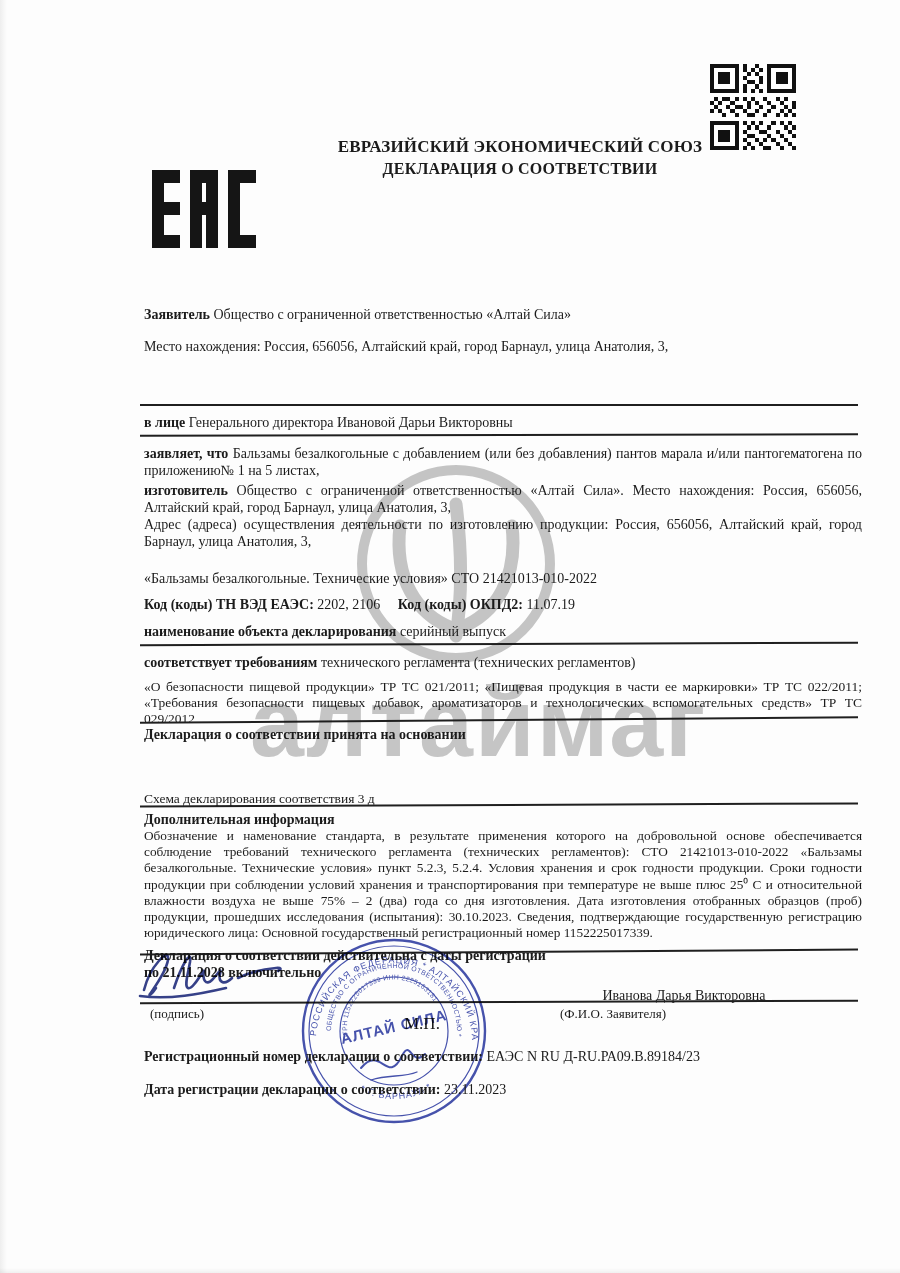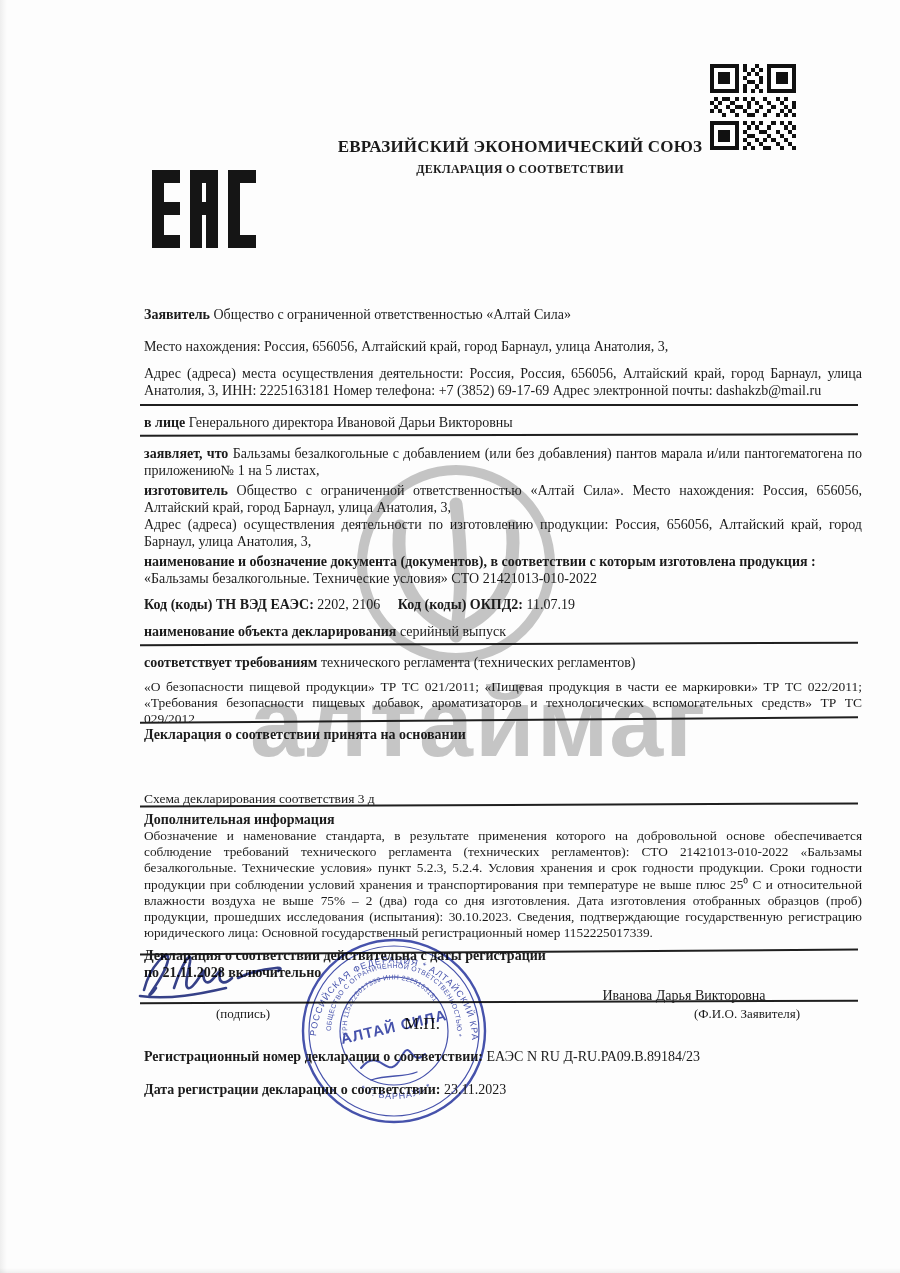--- a/index.html
+++ b/index.html
@@ -12,28 +12,28 @@
     background:linear-gradient(90deg,rgba(0,0,0,0.06),rgba(0,0,0,0));pointer-events:none;}
   .page::after{content:"";position:absolute;left:0;right:0;bottom:0;height:5px;
     background:linear-gradient(0deg,rgba(0,0,0,0.05),rgba(0,0,0,0));pointer-events:none;}
   .t{position:absolute;left:140px;width:718px;margin:4px;font-size:14px;line-height:17px;color:#1b1b1b;}
   .b{font-weight:bold;}
   .j{text-align:justify;}
   .small{font-size:13.5px;line-height:16px;}
   .rule{position:absolute;left:140px;width:718px;height:2px;background:#1f1f1f;}
   .title-block{position:absolute;left:150px;top:136px;width:740px;text-align:center;
     font-weight:bold;font-size:17px;line-height:22px;letter-spacing:.2px;}
-  .title-block .sub{font-size:12px;}
+  .title-block .sub{font-size:16px;}
   .wm{position:absolute;mix-blend-mode:multiply;pointer-events:none;}
   .wm-brand{left:250px;top:674px;font-family:"Liberation Sans",sans-serif;font-weight:bold;
     font-size:97px;line-height:1;color:#8f8f8f;opacity:.5;letter-spacing:2px;}
   .wm-tagline{left:366px;top:779px;font-family:"Liberation Sans",sans-serif;
     font-size:35px;line-height:1;color:#909090;opacity:.55;letter-spacing:1px;}
   .caption{position:absolute;font-size:13px;}
-  .center{text-align:right;}
+  .center{text-align:left;}
   .stamp-svg{position:absolute;left:299px;top:936px;opacity:.88;mix-blend-mode:multiply;}
   .sig-svg{position:absolute;left:130px;top:938px;opacity:.92;mix-blend-mode:multiply;}
   .emblem-svg{position:absolute;left:352px;top:460px;opacity:.5;mix-blend-mode:multiply;}
   .qr-svg{position:absolute;left:710px;top:64px;}
   .eac-svg{position:absolute;left:152px;top:170px;}
   .mp{position:absolute;left:404px;top:1014px;font-size:17px;}
 </style>
 </head>
 <body>
 
@@ -89,39 +89,37 @@
     </g>
   </svg>
 
   <div class="wm wm-brand">алтаймаг</div>
 
   <p class="t" style="top:302px">
     <span class="b">Заявитель</span>
     <span>Общество с ограниченной ответственностью «Алтай Сила»</span>
   </p>
   <p class="t" style="top:334px">Место нахождения: Россия, 656056, Алтайский край, город Барнаул, улица Анатолия, 3,</p>
-  <p class="t j" style="top:361px">Адрес (адреса) места осуществления деятельности: Россия, Россия, 656056, Алтайский край, город Барнаул, улица Анатолия, 3, ИНН: 2225163181  Номер телефона: +7 (3852) 69-17-69  Адрес электронной почты: dashakzb@mail.ru</p>
 
   <div class="rule" style="top:404px"></div>
   <p class="t" style="top:410px">
     <span class="b">в лице</span>
     <span>Генерального директора Ивановой Дарьи Викторовны</span>
   </p>
   <div class="rule" style="top:434px;transform:rotate(-0.1deg)"></div>
 
   <p class="t j" style="top:441px">
     <span class="b">заявляет, что</span>
     <span>Бальзамы безалкогольные с добавлением (или без добавления) пантов марала и/или пантогематогена по приложению№ 1 на  5 листах,</span>
   </p>
   <p class="t j" style="top:478px">
     <span class="b">изготовитель</span>
     <span>Общество с ограниченной ответственностью «Алтай Сила». Место нахождения: Россия, 656056, Алтайский край, город Барнаул, улица Анатолия, 3,</span>
   </p>
   <p class="t j" style="top:512px">Адрес (адреса) осуществления деятельности по изготовлению продукции: Россия, 656056, Алтайский край, город Барнаул, улица Анатолия, 3,</p>
-  <p class="t b" style="top:549px">наименование и обозначение документа (документов), в соответствии с которым изготовлена продукция :</p>
   <p class="t" style="top:566px">«Бальзамы безалкогольные. Технические условия» СТО 21421013-010-2022</p>
 
   <p class="t" style="top:592px">
     <span class="b">Код (коды) ТН ВЭД ЕАЭС:</span>
     <span>2202, 2106</span>
     <span class="b" style="margin-left:14px">Код (коды) ОКПД2:</span>
     <span>11.07.19</span>
   </p>
   <p class="t" style="top:619px">
     <span class="b">наименование объекта декларирования</span>

